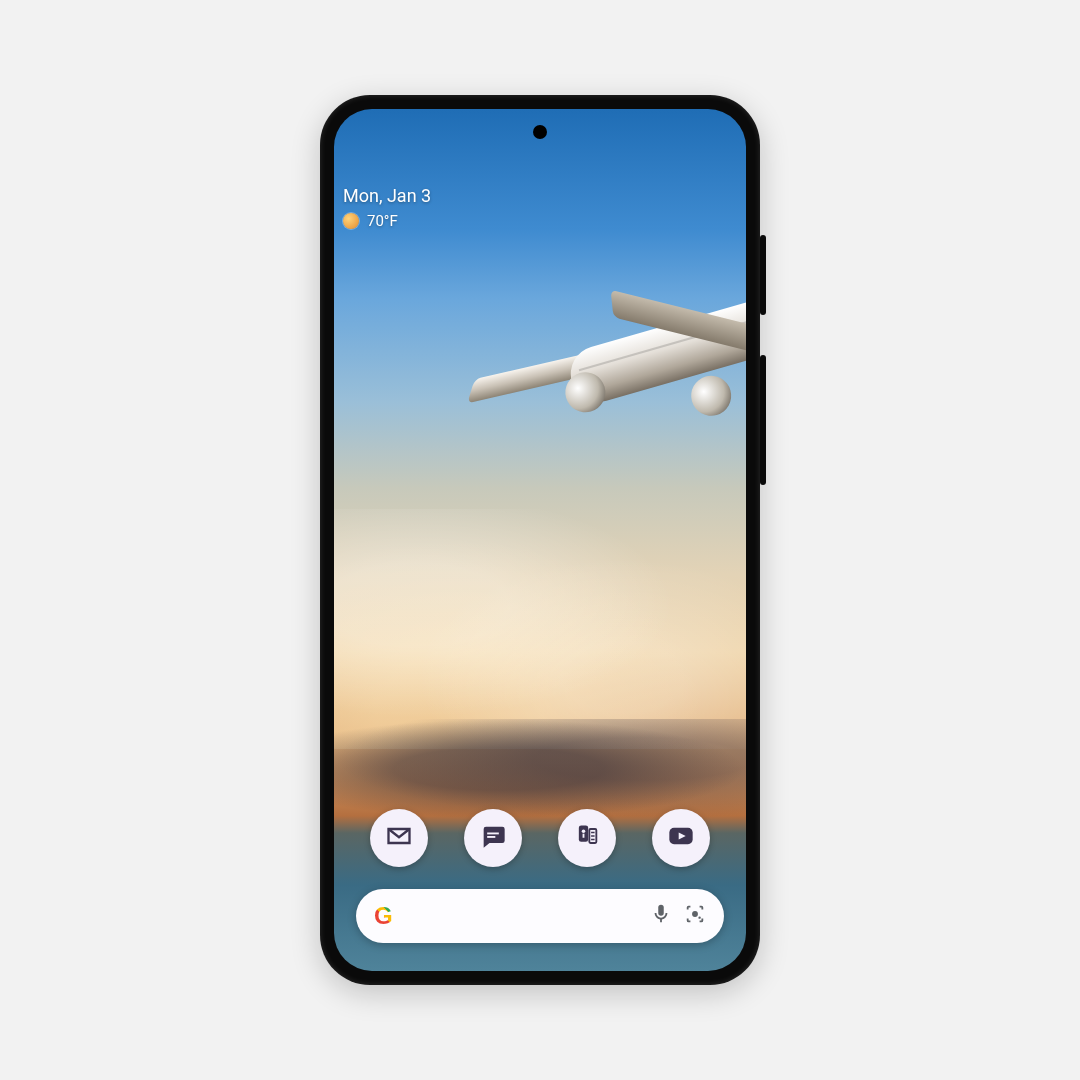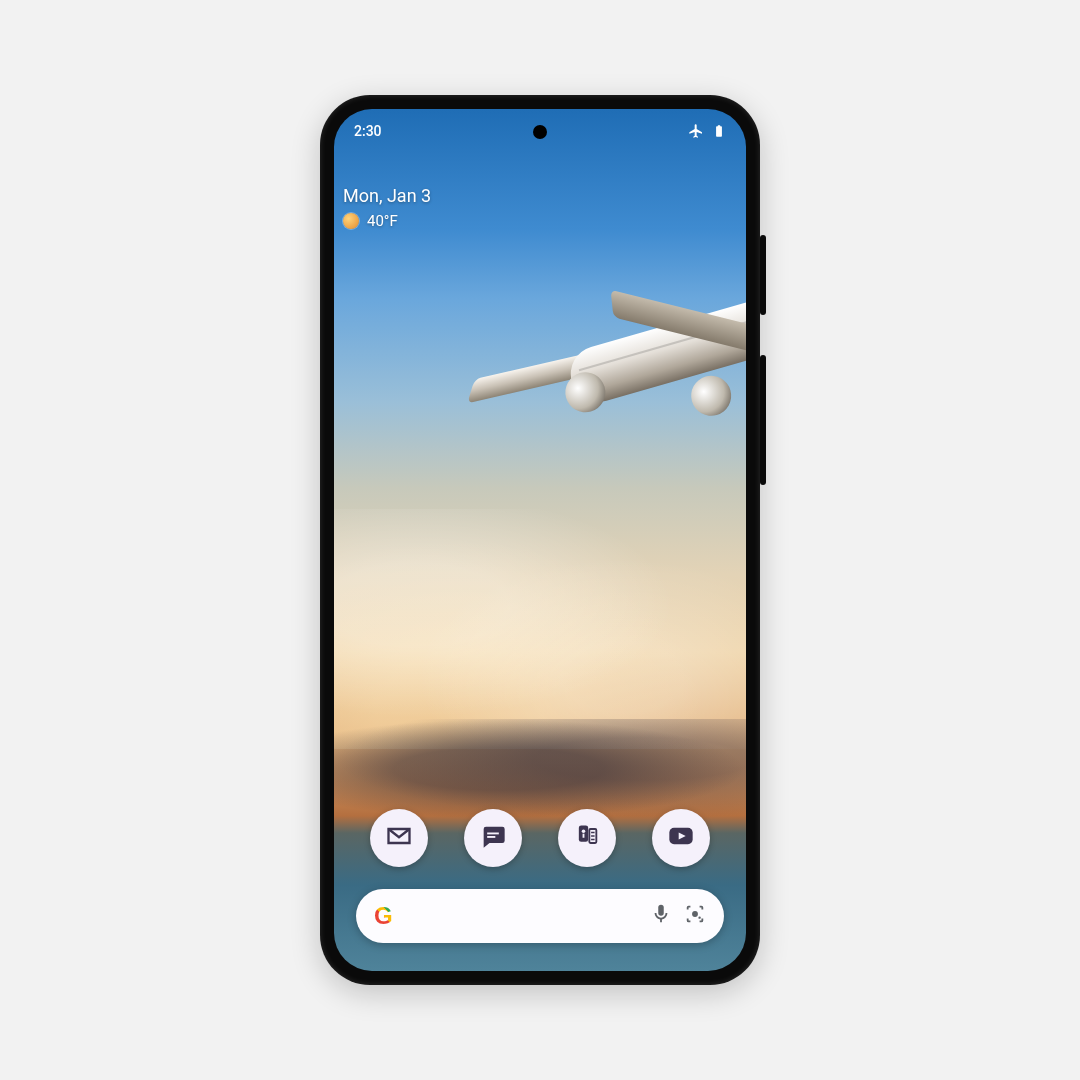--- a/index.html
+++ b/index.html
@@ -245,41 +245,26 @@
     <div class="plane">
       <div class="wing-l"></div>
       <div class="fuselage"></div>
       <div class="wing-r"></div>
       <div class="engine e1"></div>
       <div class="engine e2"></div>
     </div>
 
     <div class="notch"></div>
 
-    <div class="status-bar">
-      <span>2:30</span>
-      <div class="status-right">
-        <span>
-          <svg viewBox="0 0 24 24" width="16" height="16" fill="#fff">
-              <path d="M21 16v-2l-8-5V3.5a1.5 1.5 0 0 0-3 0V9l-8 5v2l8-2.5V19l-2 1.5V22l3.5-1 3.5 1v-1.5L13 19v-5.5l8 2.5z"></path>
-            </svg>
-        </span>
-        <span>
-          <svg viewBox="0 0 24 24" width="14" height="18" fill="#fff">
-              <path d="M15.67 4H14V2h-4v2H8.33C7.6 4 7 4.6 7 5.33v15.34C7 21.4 7.6 22 8.33 22h7.34c.73 0 1.33-.6 1.33-1.33V5.33C17 4.6 16.4 4 15.67 4z"></path>
-            </svg>
-        </span>
-      </div>
-    </div>
 
     <div class="at-a-glance">
       <div class="date">Mon, Jan 3</div>
       <div class="weather">
         <span class="weather-icon"></span>
-        <span>40°F</span>
+        <span>70°F</span>
       </div>
     </div>
 
     <div class="dock">
       <div class="app" title="Gmail">
         <span>
           <svg viewBox="0 0 24 24" fill="none" stroke="#3d3550" stroke-width="2">
               <path d="M3 6h18v12H3z"></path>
               <path d="M3 6l9 7 9-7"></path>
             </svg>

